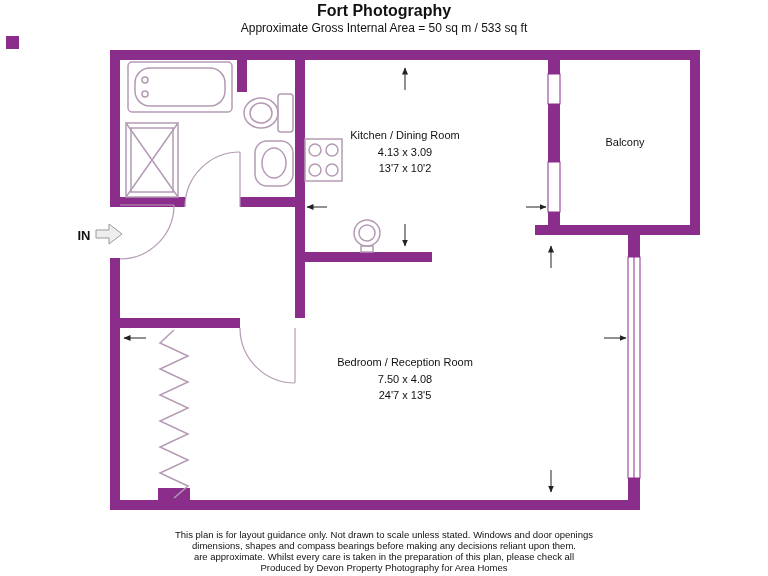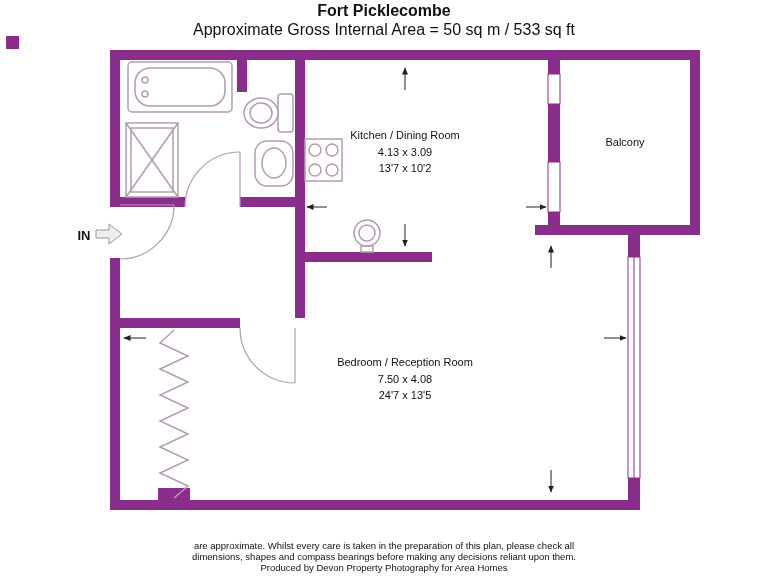--- a/index.html
+++ b/index.html
@@ -1,41 +1,41 @@
 <!DOCTYPE html>
 <html><head>
 <meta charset="utf-8">
 <style>
   html,body{margin:0;padding:0;background:#fff;}
   .page{position:relative;width:768px;height:576px;background:#fff;overflow:hidden;
         font-family:"Liberation Sans","DejaVu Sans",sans-serif;color:#111;}
   .header{position:absolute;top:2px;left:0;width:100%;text-align:center;}
   .header h1{margin:0;font-size:16px;font-weight:bold;color:#111;}
-  .header .sub{margin-top:1px;font-size:16px;color:#111;}
+  .header .sub{margin-top:1px;font-size:12px;color:#111;}
   .footer{position:absolute;bottom:3px;left:0;width:100%;text-align:center;
           font-size:9.5px;line-height:11px;color:#111;}
   svg{position:absolute;top:0;left:0;}
   .w{fill:#8b2d8b;stroke:none;}
   .win{fill:#ffffff;stroke:#8b2d8b;stroke-width:1;}
   .winline{stroke:#8b2d8b;stroke-width:1;}
   .fx{fill:none;stroke:#b49bb4;stroke-width:1.5;}
   .fxf{fill:#ffffff;stroke:#b49bb4;stroke-width:1.5;}
   .arc{fill:none;stroke:#b49bb4;stroke-width:1.2;}
   .dim{fill:none;stroke:#222222;stroke-width:1;}
   .rlabel{font-size:11px;fill:#111;text-anchor:middle;}
   .inlabel{font-size:13px;font-weight:bold;fill:#111;text-anchor:middle;}
   .inarrow{fill:#eeeeee;stroke:#999999;stroke-width:1;}
 </style>
 </head>
 <body>
 
 <div class="page">
 
   <div class="header">
-    <h1>Fort Picklecombe</h1>
+    <h1>Fort Photography</h1>
     <div class="sub">Approximate Gross Internal Area = 50 sq m / 533 sq ft</div>
   </div>
 
   <svg width="768" height="576" viewBox="0 0 768 576">
     <defs>
       <marker id="ah" markerWidth="9" markerHeight="8" refX="6.5" refY="3" orient="auto" markerUnits="userSpaceOnUse">
         <path d="M0,0 L7,3 L0,6 Z" fill="#222222"></path>
       </marker>
     </defs>
 
@@ -150,18 +150,19 @@
 
       <text class="rlabel" x="405" y="366">Bedroom / Reception Room</text>
       <text class="rlabel" x="405" y="383">7.50 x 4.08</text>
       <text class="rlabel" x="405" y="399">24'7 x 13'5</text>
 
       <text class="rlabel" x="625" y="146">Balcony</text>
     </g>
   </svg>
 
   <div class="footer">
+    <div>This plan is for layout guidance only. Not drawn to scale unless stated. Windows and door openings</div>
+    <div>dimensions, shapes and compass bearings before making any decisions reliant upon them.</div>
     <div>are approximate. Whilst every care is taken in the preparation of this plan, please check all</div>
-    <div>dimensions, shapes and compass bearings before making any decisions reliant upon them.</div>
     <div>Produced by Devon Property Photography for Area Homes</div>
   </div>
 
 </div>
 
 </body></html>

